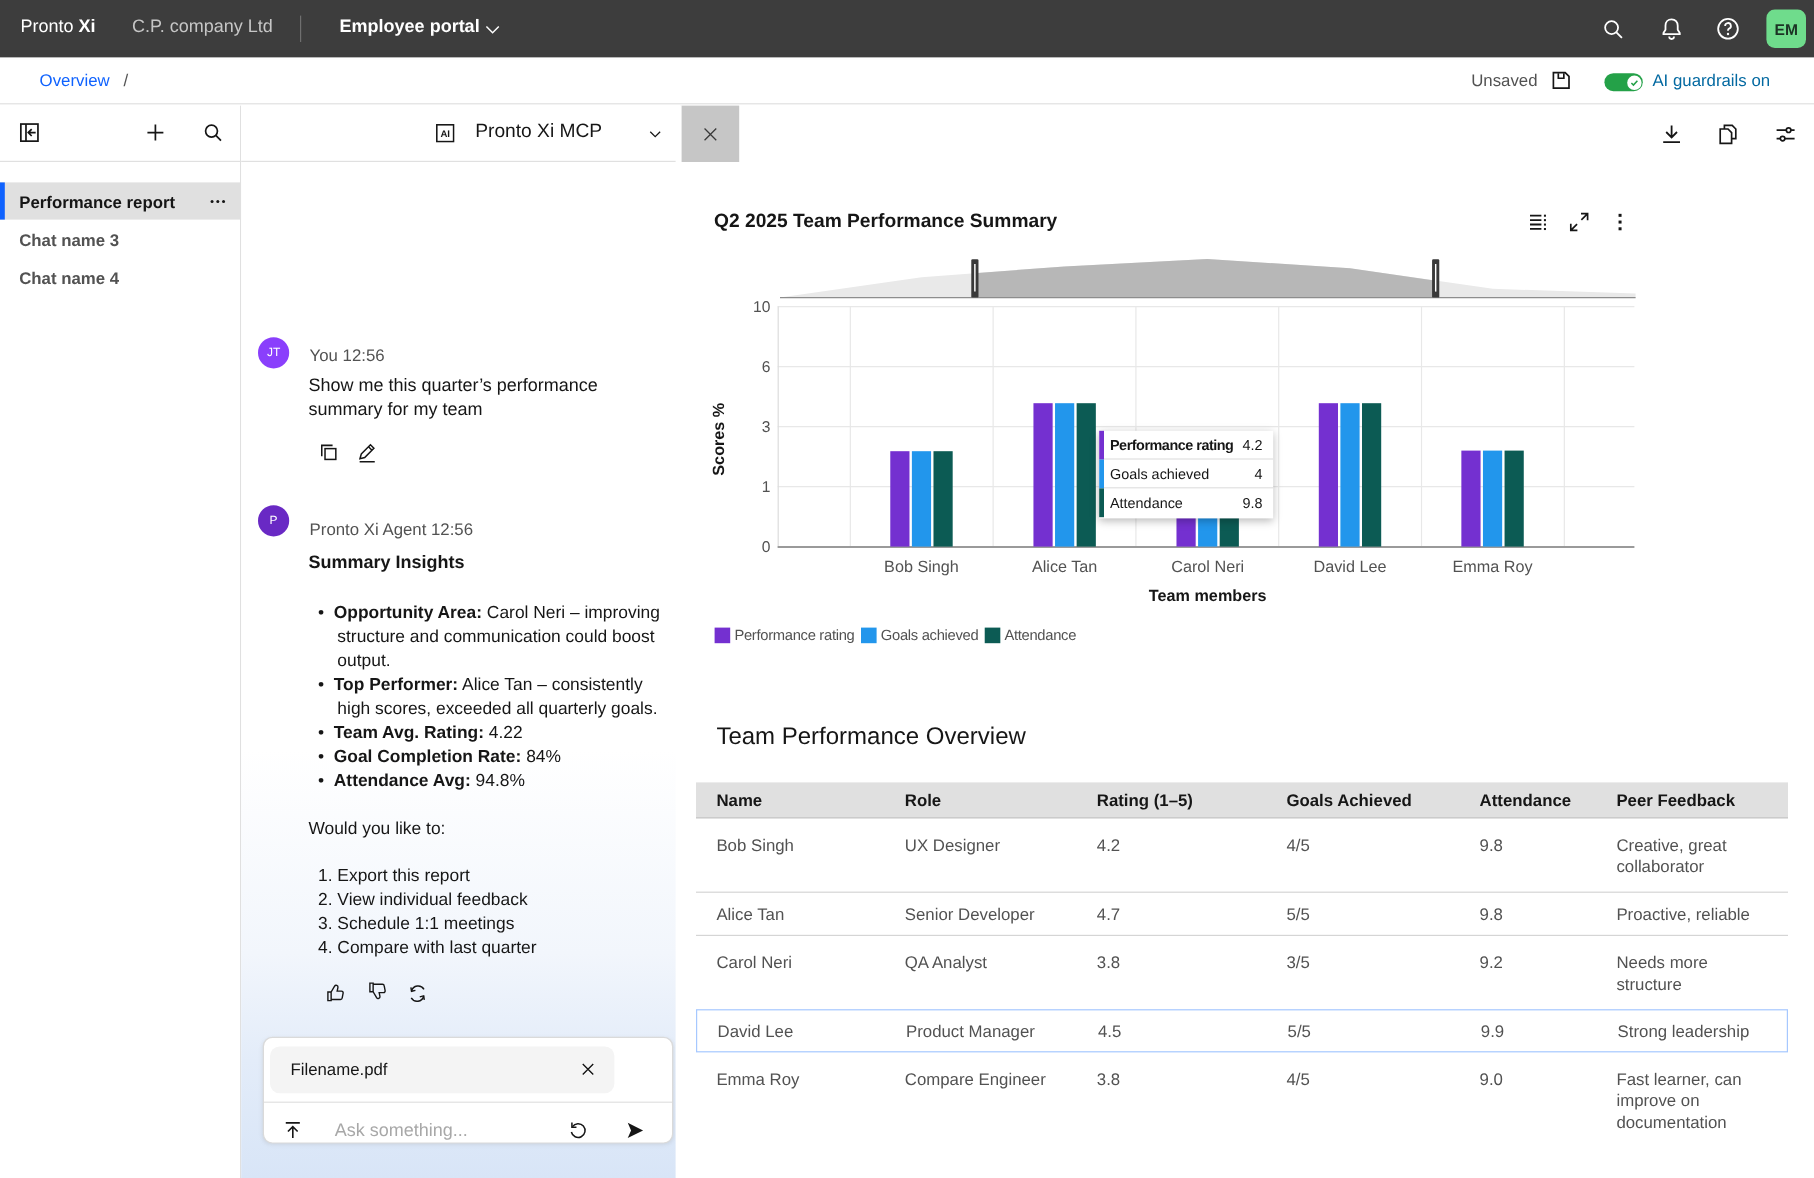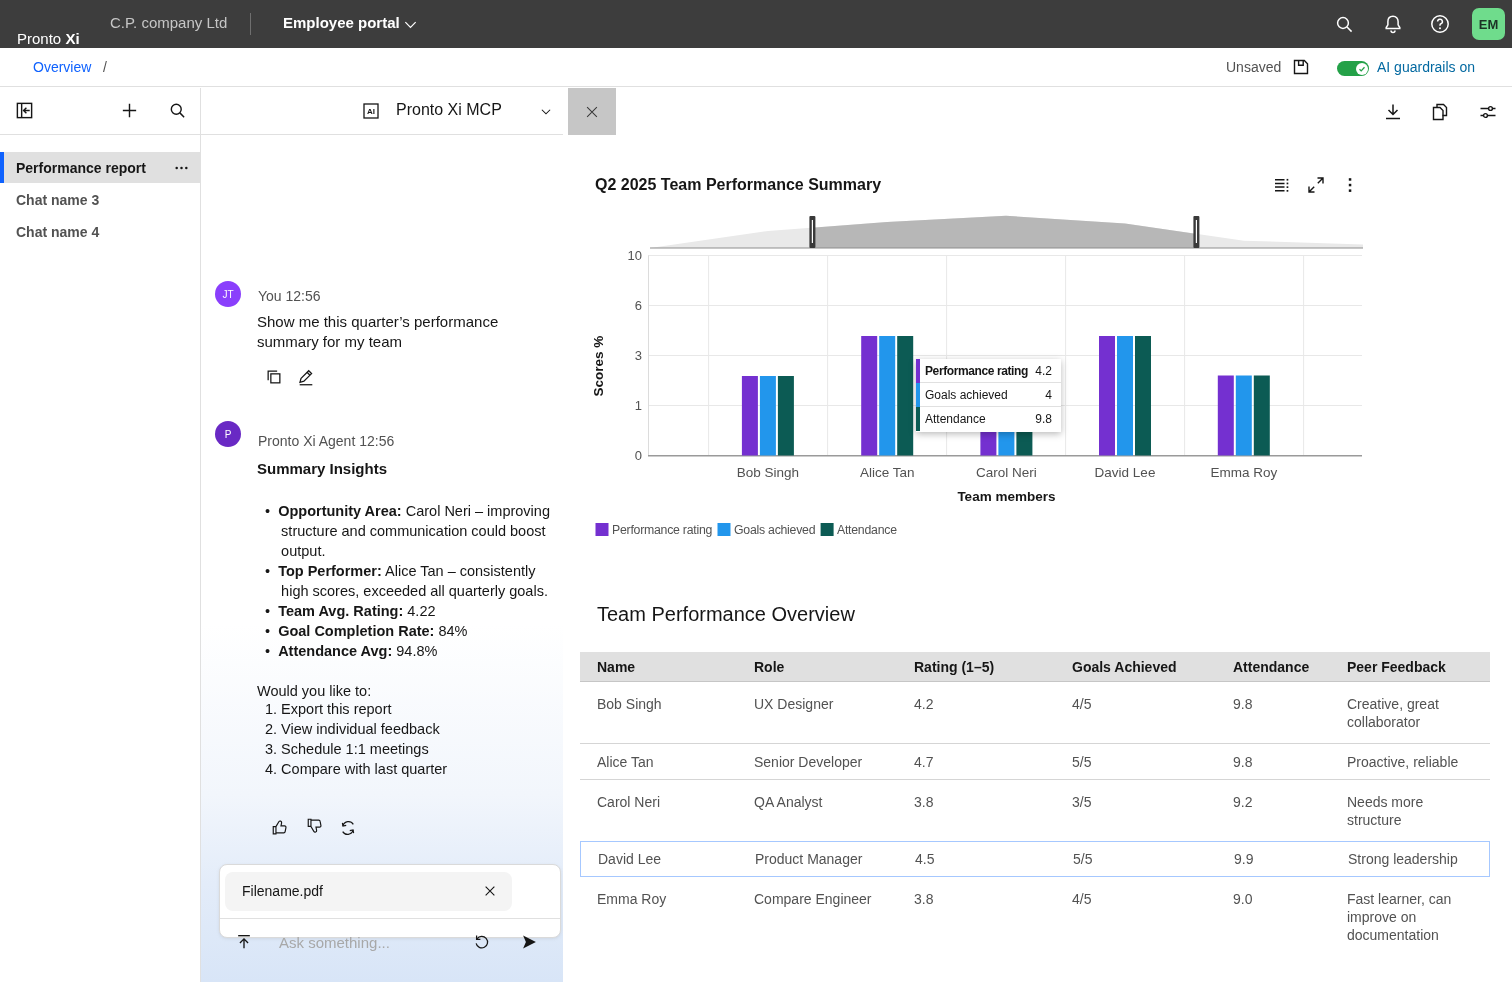--- a/index.html
+++ b/index.html
@@ -1,21 +1,21 @@
 <!DOCTYPE html>
 <html><head>
 <meta charset="utf-8">
 <style>
   * { margin:0; padding:0; box-sizing:border-box; }
   html,body { width:1512px; height:982px; overflow:hidden; background:#fff;
     font-family:"Liberation Sans", sans-serif; color:#161616; }
   .abs { position:absolute; }
   
   #topbar { position:absolute; left:0; top:0; width:1512px; height:48px; background:#3d3d3d; }
-  #topbar .brand { position:absolute; left:17px; top:14px; font-size:15px; color:#fff;margin-top:16px; }
+  #topbar .brand { position:absolute; left:17px; top:14px; font-size:15px; color:#fff; }
   #topbar .co { position:absolute; left:110px; top:14px; font-size:15px; color:#c6c6c6; }
   #topbar .vdiv { position:absolute; left:250px; top:13px; width:1px; height:22px; background:#6f6f6f; }
   #topbar .portal { position:absolute; left:283px; top:14px; font-size:15px; font-weight:bold; color:#fff; }
   .hicon { position:absolute; top:12px; width:24px; height:24px; }
   #avatar { position:absolute; left:1472px; top:8px; width:33px; height:32px; border-radius:7px;
     background:#6fdc8c; color:#1c3325; font-size:13px; font-weight:bold; display:flex; align-items:center; justify-content:center; }
   
   #crumbbar { position:absolute; left:0; top:48px; width:1512px; height:39px; background:#fff; border-bottom:1px solid #e0e0e0; }
   #crumbbar .ov { position:absolute; left:33px; top:11px; font-size:14px; color:#0f62fe; }
   #crumbbar .sl { position:absolute; left:103px; top:11px; font-size:14px; color:#525252; }
@@ -31,21 +31,21 @@
     background:linear-gradient(180deg,#ffffff 0%,#ffffff 60%,#f2f6fc 79%,#e3ecf9 89%,#d8e5f7 100%); border-right:1px solid #e0e0e0; }
   #chathead { position:absolute; left:0; top:0; width:100%; height:47px; border-bottom:1px solid #e0e0e0; background:#fff; }
   #xtab { position:absolute; left:568px; top:88px; width:48px; height:47px; background:#c6c6c6; z-index:6; }
   
   .msgavatar { position:absolute; width:26px; height:26px; border-radius:50%; color:#fff; font-size:10px;
      display:flex; align-items:center; justify-content:center; }
   .msgmeta { position:absolute; font-size:14px; color:#525252; }
   .msgbody { position:absolute; font-size:15px; color:#161616; line-height:20px; }
   .chatbold { font-weight:bold; }
   
-  #inputbox { position:absolute; left:18px; top:776px; width:342px; height:74px; background:#fff;
+  #inputbox { position:absolute; left:18px; top:776px; width:342px; height:89px; background:#fff;
      border:1px solid #dadada; border-radius:8px; box-shadow:0 1px 3px rgba(141,141,141,.18); }
   #chip { position:absolute; left:5px; top:7px; width:287px; height:39px; background:#f4f4f4; border-radius:8px; }
   #chip .nm { position:absolute; left:17px; top:11px; font-size:14px; color:#161616; }
   #inputbox .div { position:absolute; left:0px; top:53px; width:340px; height:1px; background:#e0e0e0; }
   #asksome { position:absolute; left:59px; top:69px; font-size:15px; color:#a8a8a8; }
   
   #main { position:absolute; left:563px; top:88px; width:943px; height:894px; background:#fff; }
   #charttitle { position:absolute; left:32px; top:88px; font-size:16px; font-weight:bold; color:#161616; }
   #tabletitle { position:absolute; left:34px; top:515px; font-size:20px; color:#161616; }
   
@@ -163,21 +163,21 @@
   <div class="msgmeta" style="left:57px; top:345px;">Pronto Xi Agent 12:56</div>
   <div class="msgbody chatbold" style="left:56px; top:371px;">Summary Insights</div>
   <div class="msgbody" style="left:64px; top:413px; font-size:14.5px;">
     <div>•&nbsp; <b>Opportunity Area:</b> Carol Neri – improving<br>&nbsp;&nbsp;&nbsp;&nbsp;structure and communication could boost<br>&nbsp;&nbsp;&nbsp;&nbsp;output.</div>
     <div>•&nbsp; <b>Top Performer:</b> Alice Tan – consistently<br>&nbsp;&nbsp;&nbsp;&nbsp;high scores, exceeded all quarterly goals.</div>
     <div>•&nbsp; <b>Team Avg. Rating:</b> 4.22</div>
     <div>•&nbsp; <b>Goal Completion Rate:</b> 84%</div>
     <div>•&nbsp; <b>Attendance Avg:</b> 94.8%</div>
   </div>
   <div class="msgbody" style="left:56px; top:593px; font-size:14.5px;">Would you like to:</div>
-  <div class="msgbody" style="left:64px; top:612px; font-size:14.5px; line-height:19.9px;">
+  <div class="msgbody" style="left:64px; top:633px; font-size:14.5px; line-height:19.9px;">
     1.&nbsp;Export this report<br>2.&nbsp;View individual feedback<br>3.&nbsp;Schedule 1:1 meetings<br>4.&nbsp;Compare with last quarter
   </div>
   <svg class="abs" style="left:70px; top:731px;" width="18" height="18" viewBox="0 0 20 20">
       <path d="M2.5 8.5 h3 v8 h-3 z M5.5 15.5 h8.6 a1.6 1.6 0 0 0 1.6-1.4 l.9-4.6 a1.5 1.5 0 0 0-1.5-1.8 h-4 l.7-3.5 a1.7 1.7 0 0 0-3.1-1.2 L5.5 8.5" fill="none" stroke="#161616" stroke-width="1.3"></path>
     </svg>
   <svg class="abs" style="left:105px; top:729px;" width="18" height="18" viewBox="0 0 20 20">
       <g transform="translate(0,19) scale(1,-1)">
         <path d="M2.5 8.5 h3 v8 h-3 z M5.5 15.5 h8.6 a1.6 1.6 0 0 0 1.6-1.4 l.9-4.6 a1.5 1.5 0 0 0-1.5-1.8 h-4 l.7-3.5 a1.7 1.7 0 0 0-3.1-1.2 L5.5 8.5" fill="none" stroke="#161616" stroke-width="1.3"></path>
       </g>
     </svg>

